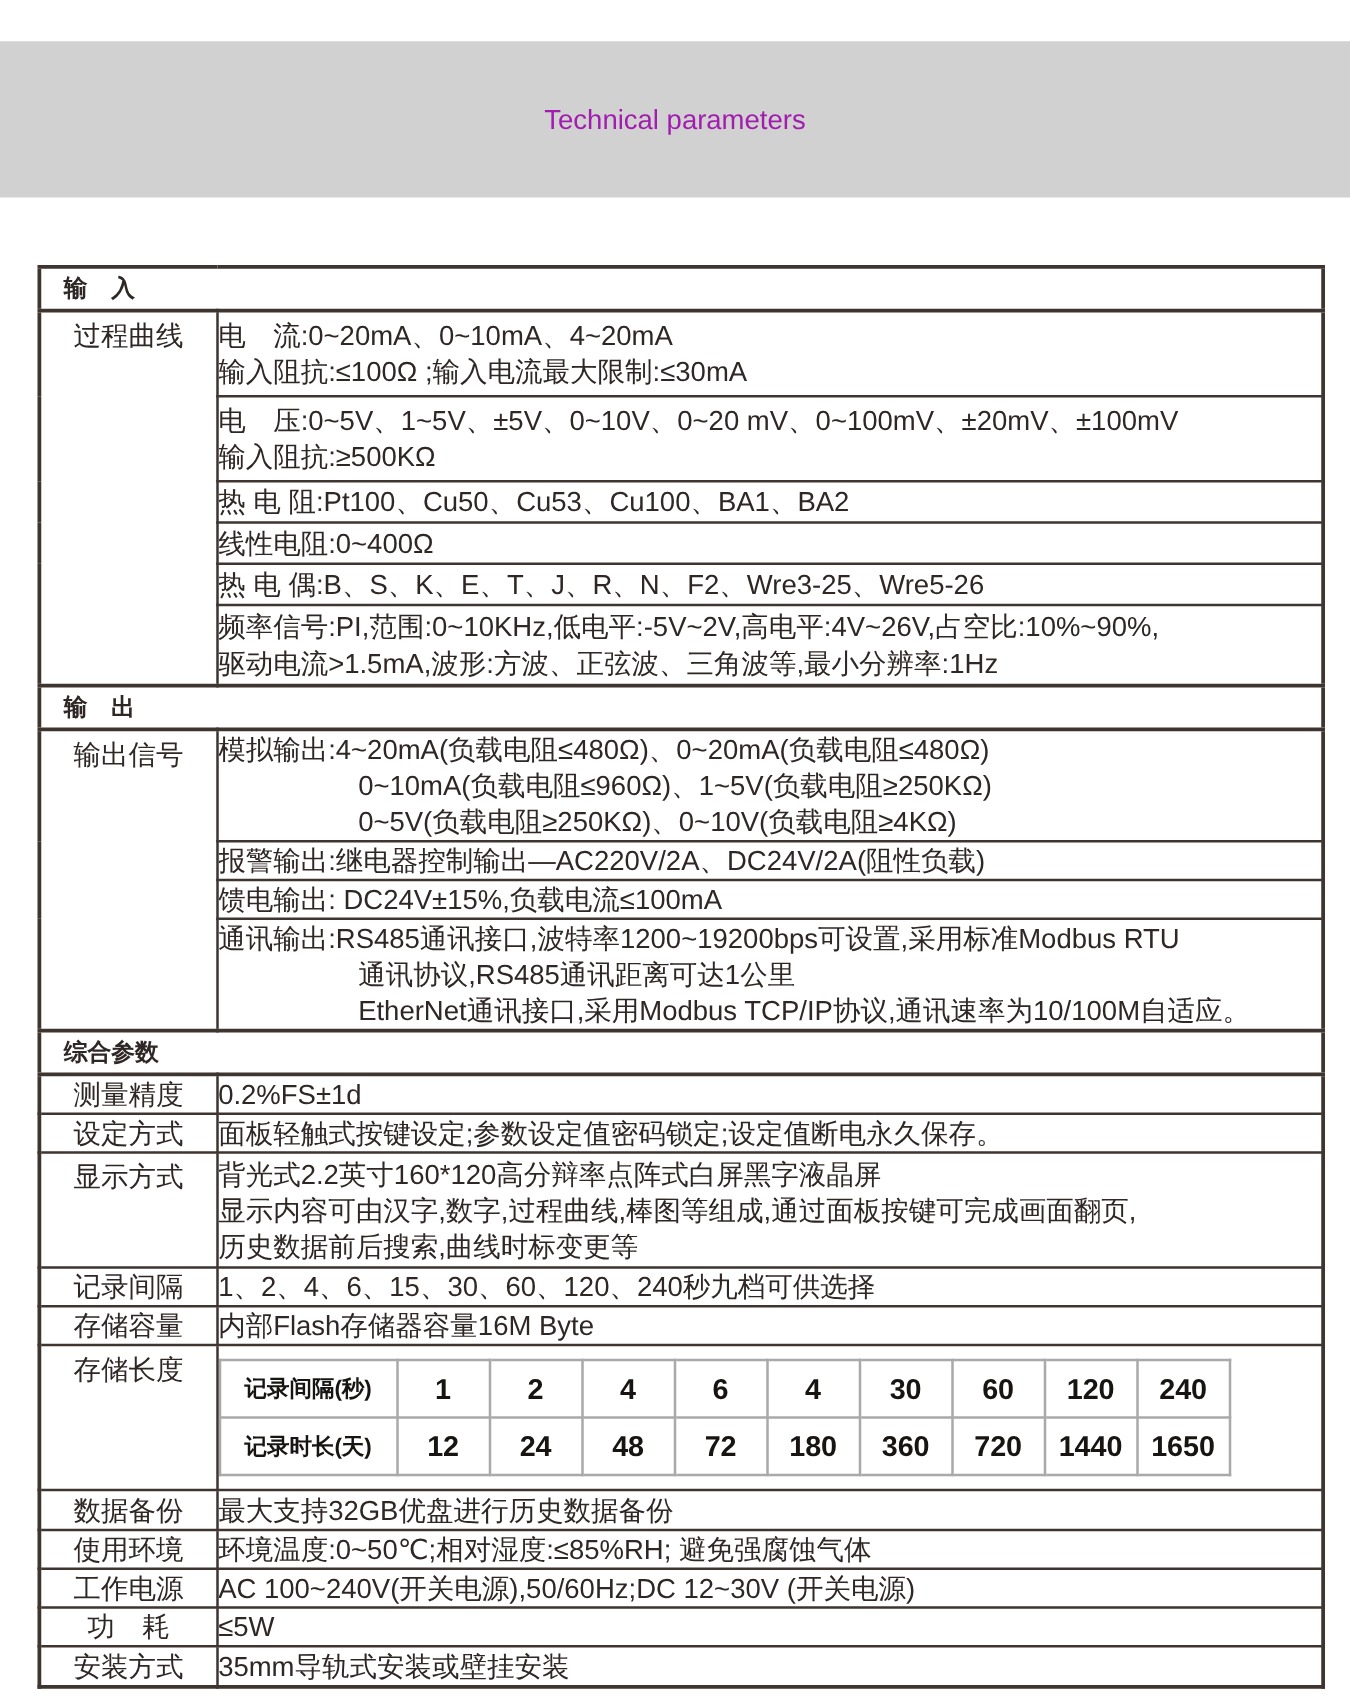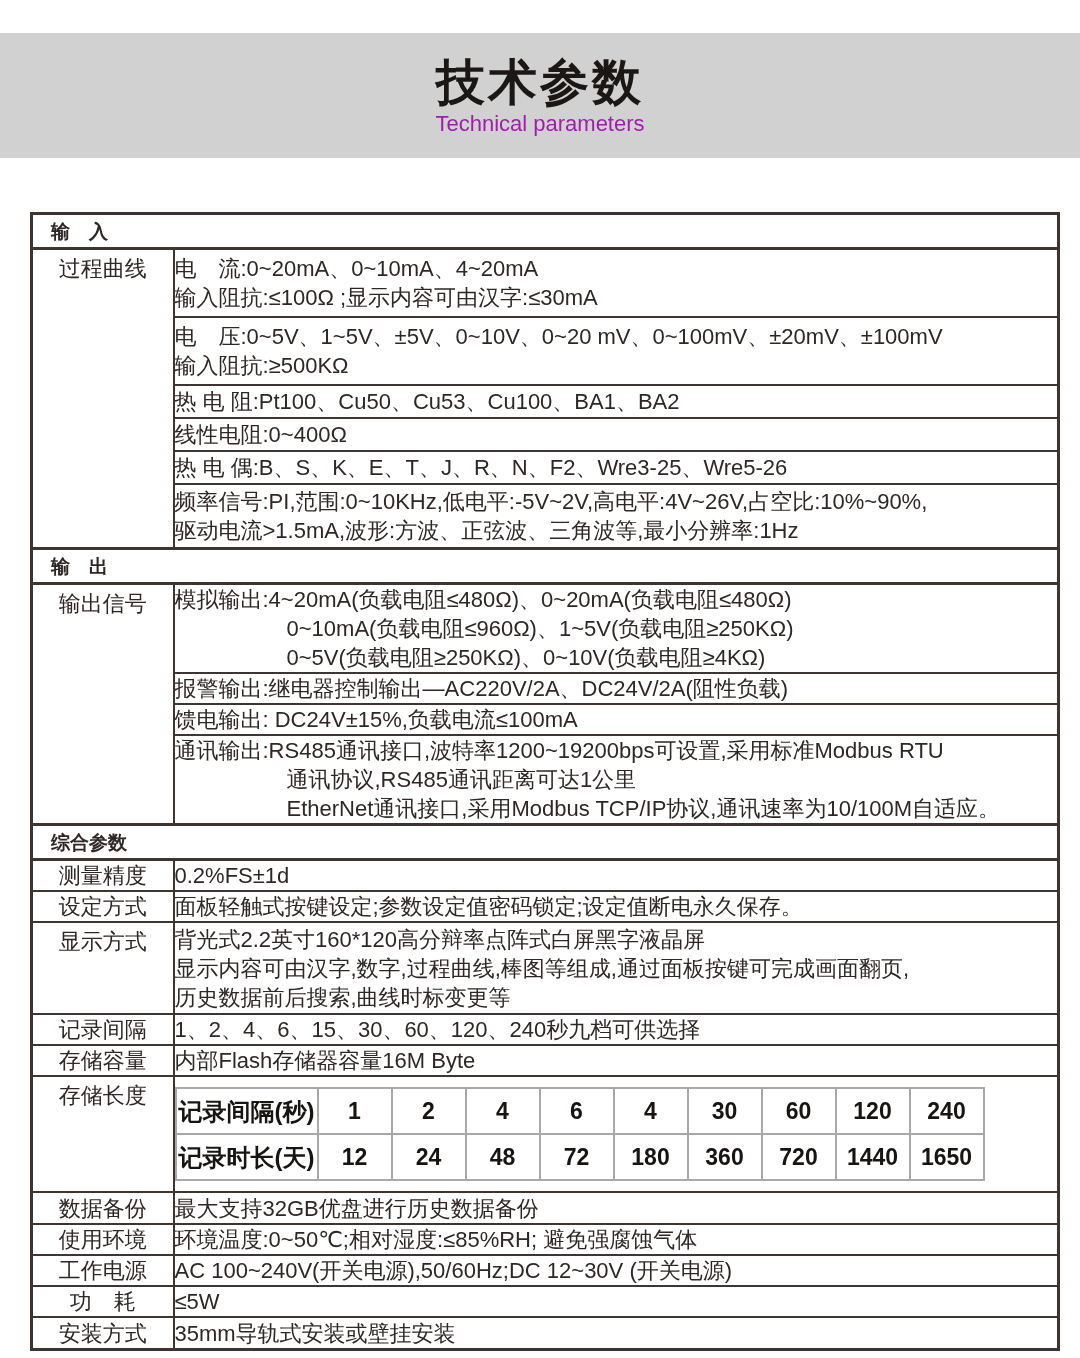--- a/index.html
+++ b/index.html
@@ -82,48 +82,47 @@
   table.inner td {
     border: 2px solid #a9a9a9;
     height: 44px;
     text-align: center;
     font-weight: bold;
     font-size: 23px;
     color: #171412;
     vertical-align: middle;
     padding: 0;
   }
-  table.inner td.ih { font-size: 24px; }
+  table.inner td.ih { font-size: 18px; }
 </style>
 </head>
 <body>
 
 <div class="page">
 
   <div class="band">
-    <div class="title">技术参数</div>
     <div class="subtitle">Technical parameters</div>
   </div>
 
   <table class="spec">
     <colgroup>
         <col class="c1">
         <col class="c2">
       </colgroup>
     <tbody>
 
       <tr class="sec">
         <td colspan="2">输　入</td>
       </tr>
 
       <tr class="h66">
         <td class="lbl top" rowspan="6">过程曲线</td>
         <td class="val">
           <div class="line">电　流:0~20mA、0~10mA、4~20mA</div>
-          <div class="line">输入阻抗:≤100Ω ;显示内容可由汉字:≤30mA</div>
+          <div class="line">输入阻抗:≤100Ω ;输入电流最大限制:≤30mA</div>
         </td>
       </tr>
       <tr class="h66">
         <td class="val">
           <div class="line">电　压:0~5V、1~5V、±5V、0~10V、0~20 mV、0~100mV、±20mV、±100mV</div>
           <div class="line">输入阻抗:≥500KΩ</div>
         </td>
       </tr>
       <tr class="h31">
         <td class="val">

